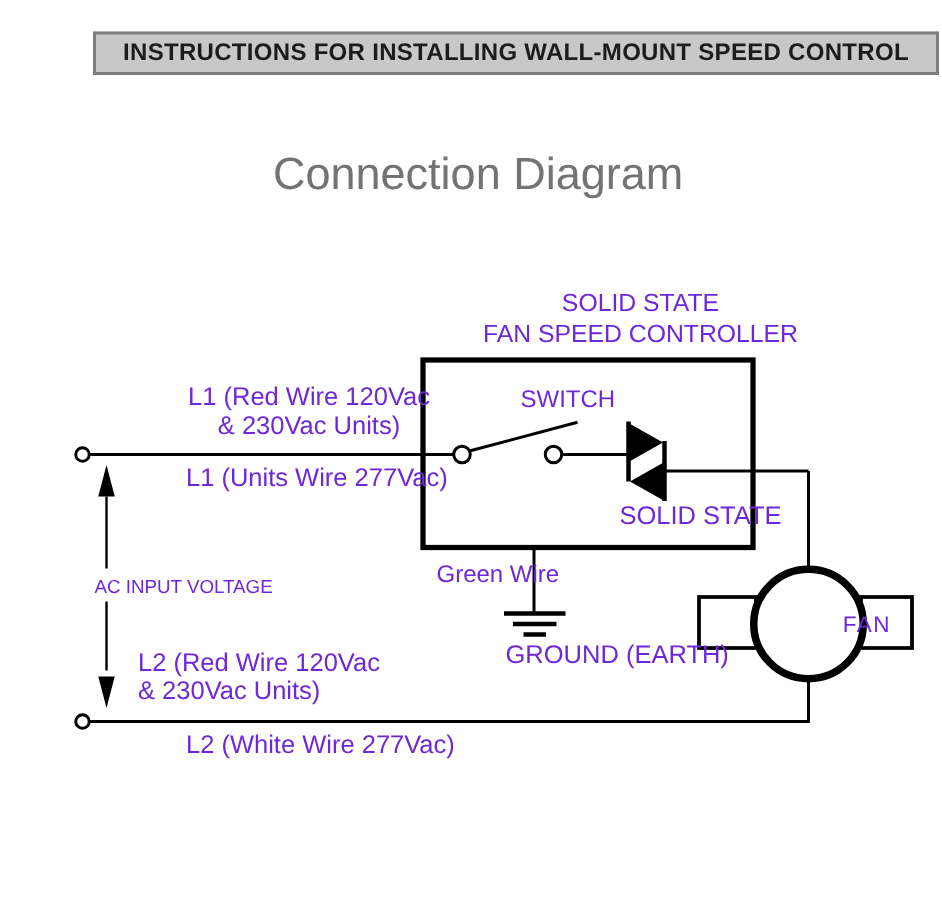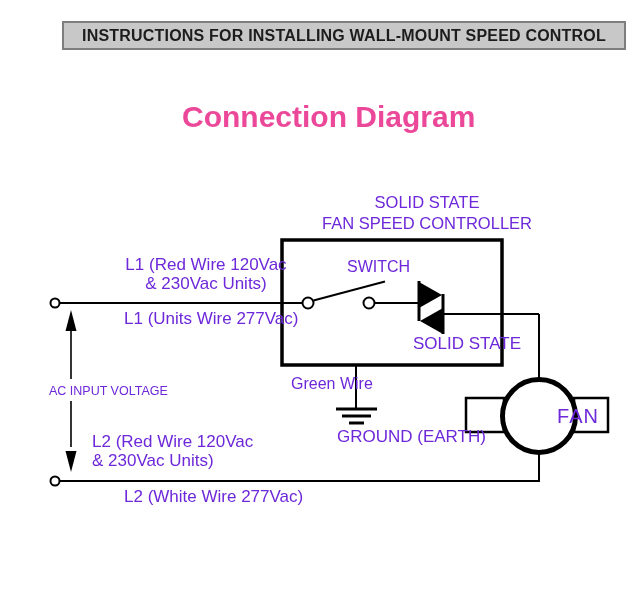--- a/index.html
+++ b/index.html
@@ -9,35 +9,35 @@
   }
   .abs{position:absolute;margin-left:39px;}
   #header-bar{
     left:23px;top:21px;width:560px;height:25px;
     background:#c8c8c8;border:2px solid #7e7e7e;
     display:flex;align-items:center;justify-content:center;
     font-size:16px;font-weight:bold;color:#1c1c1c;letter-spacing:0.2px;
     white-space:nowrap;
   }
   #page-title{
-    left:143px;top:100px;font-size:30px;font-weight:bold;color:#ec4899;
+    left:143px;top:100px;font-size:30px;font-weight:normal;color:#737373;
     white-space:nowrap;
   }
   .diagram-label{font-size:17px;color:#6d28d9;white-space:nowrap;line-height:19px;}
   #controller-caption{left:272px;top:192px;width:232px;text-align:center;font-size:16.5px;line-height:21px;}
   #switch-label{left:308px;top:257px;font-size:16px;}
   #triac-label{left:374px;top:334px;}
   #l1-label{left:56px;top:255px;width:222px;text-align:center;}
   #l1-alt-label{left:85px;top:309px;}
-  #ac-label{left:10px;top:382px;font-size:12.5px;}
+  #ac-label{left:24px;top:382px;font-size:12.5px;}
   #l2-label{left:53px;top:432px;width:222px;text-align:left;}
   #l2-alt-label{left:85px;top:487px;}
   #green-wire-label{left:252px;top:374px;font-size:16px;}
   #ground-label{left:298px;top:427px;}
-  #fan-label{left:503px;top:407px;width:72px;text-align:center;font-size:20px;letter-spacing:1px;}
+  #fan-label{left:503px;top:407px;width:72px;text-align:center;font-size:15px;letter-spacing:1px;}
   svg{position:absolute;left:0;top:0;}
 </style>
 </head>
 <body>
 
 <div id="canvas">
 
   <svg width="628" height="605" viewBox="0 0 628 605">
     <g stroke="#000" fill="none">
 

